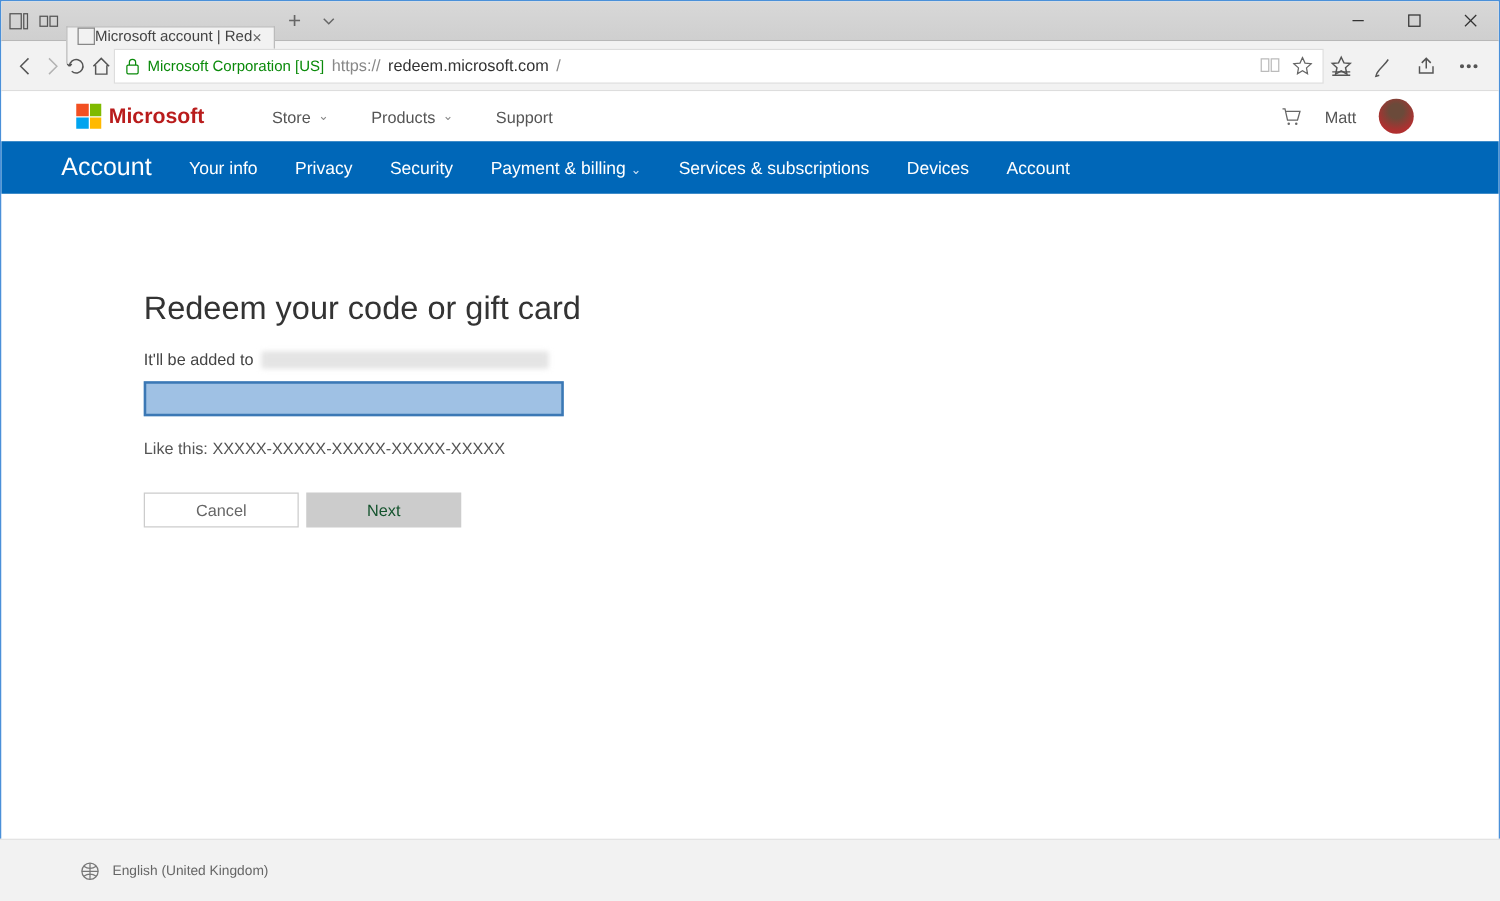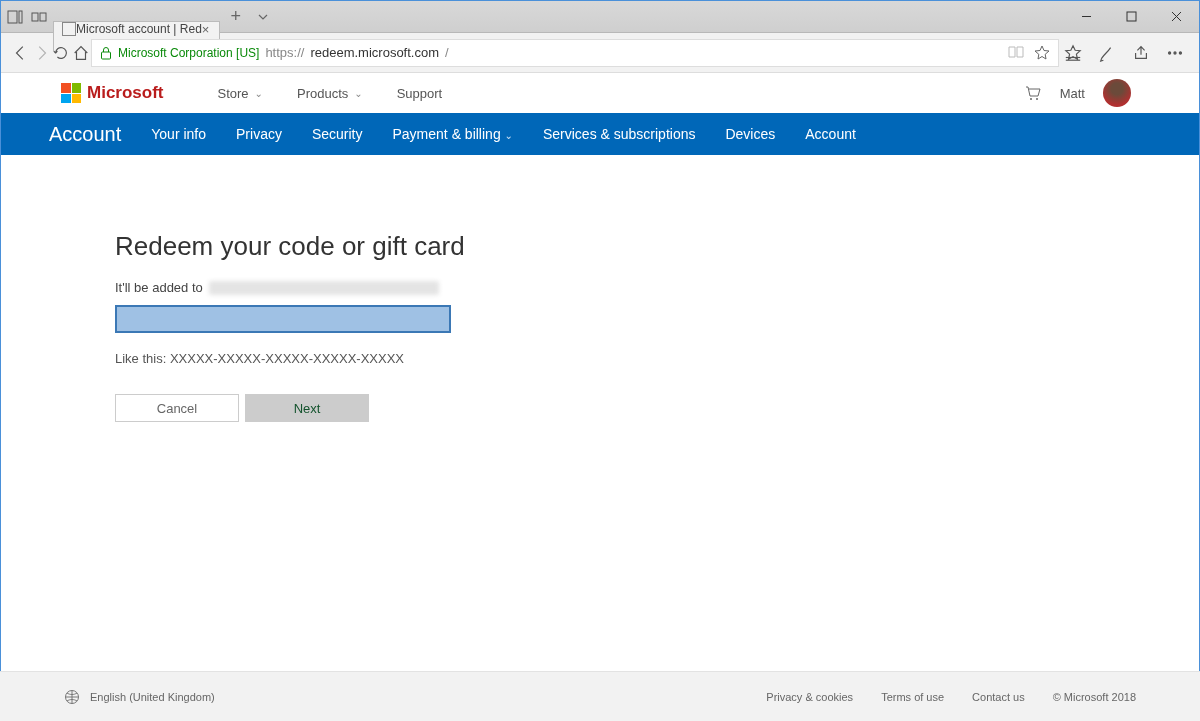--- a/index.html
+++ b/index.html
@@ -251,19 +251,13 @@
 </div>
 
 <div class="footer">
   <span class="globe">
       <svg viewBox="0 0 16 16">
         <circle cx="8" cy="8" r="6.5" fill="none" stroke="#777"></circle>
         <path d="M1.5 8h13M8 1.5v13M3 4c3 2 7 2 10 0M3 12c3-2 7-2 10 0" fill="none" stroke="#777"></path>
       </svg>
     </span>
   <span>English (United Kingdom)</span>
-  <div class="footer-right">
-    <span>Privacy &amp; cookies</span>
-    <span>Terms of use</span>
-    <span>Contact us</span>
-    <span>© Microsoft 2018</span>
-  </div>
 </div>
 
 </body></html>

